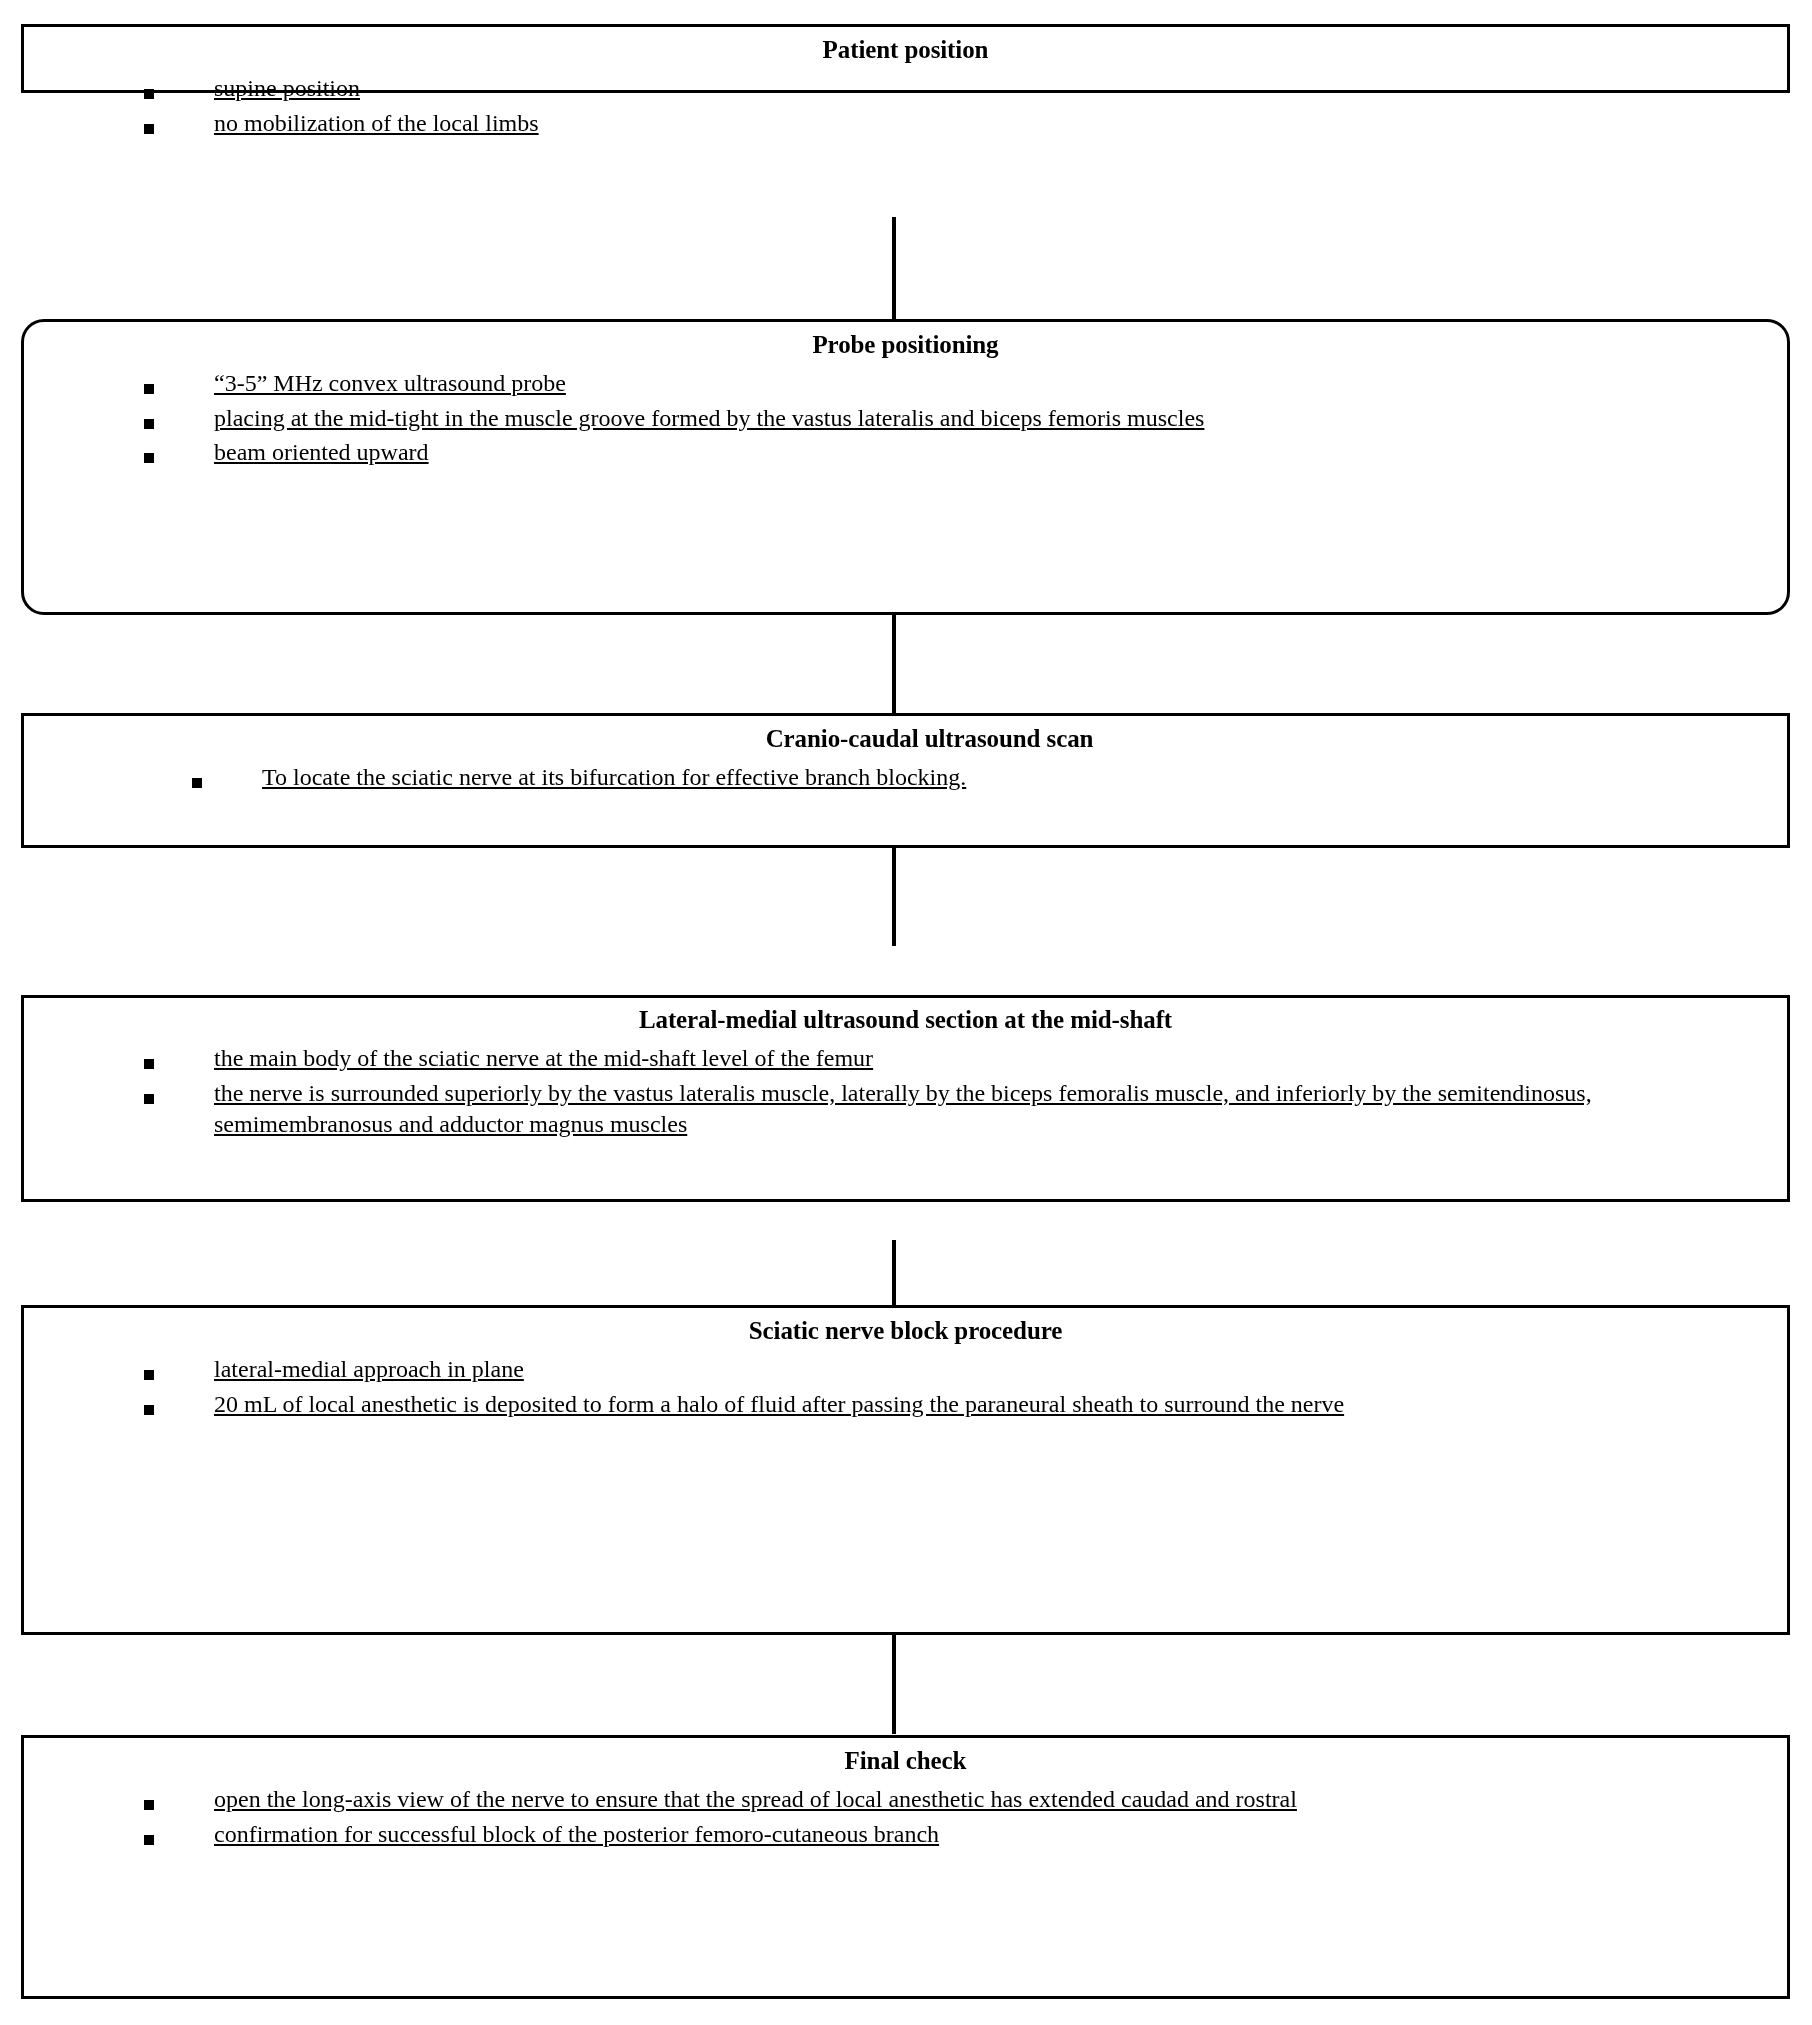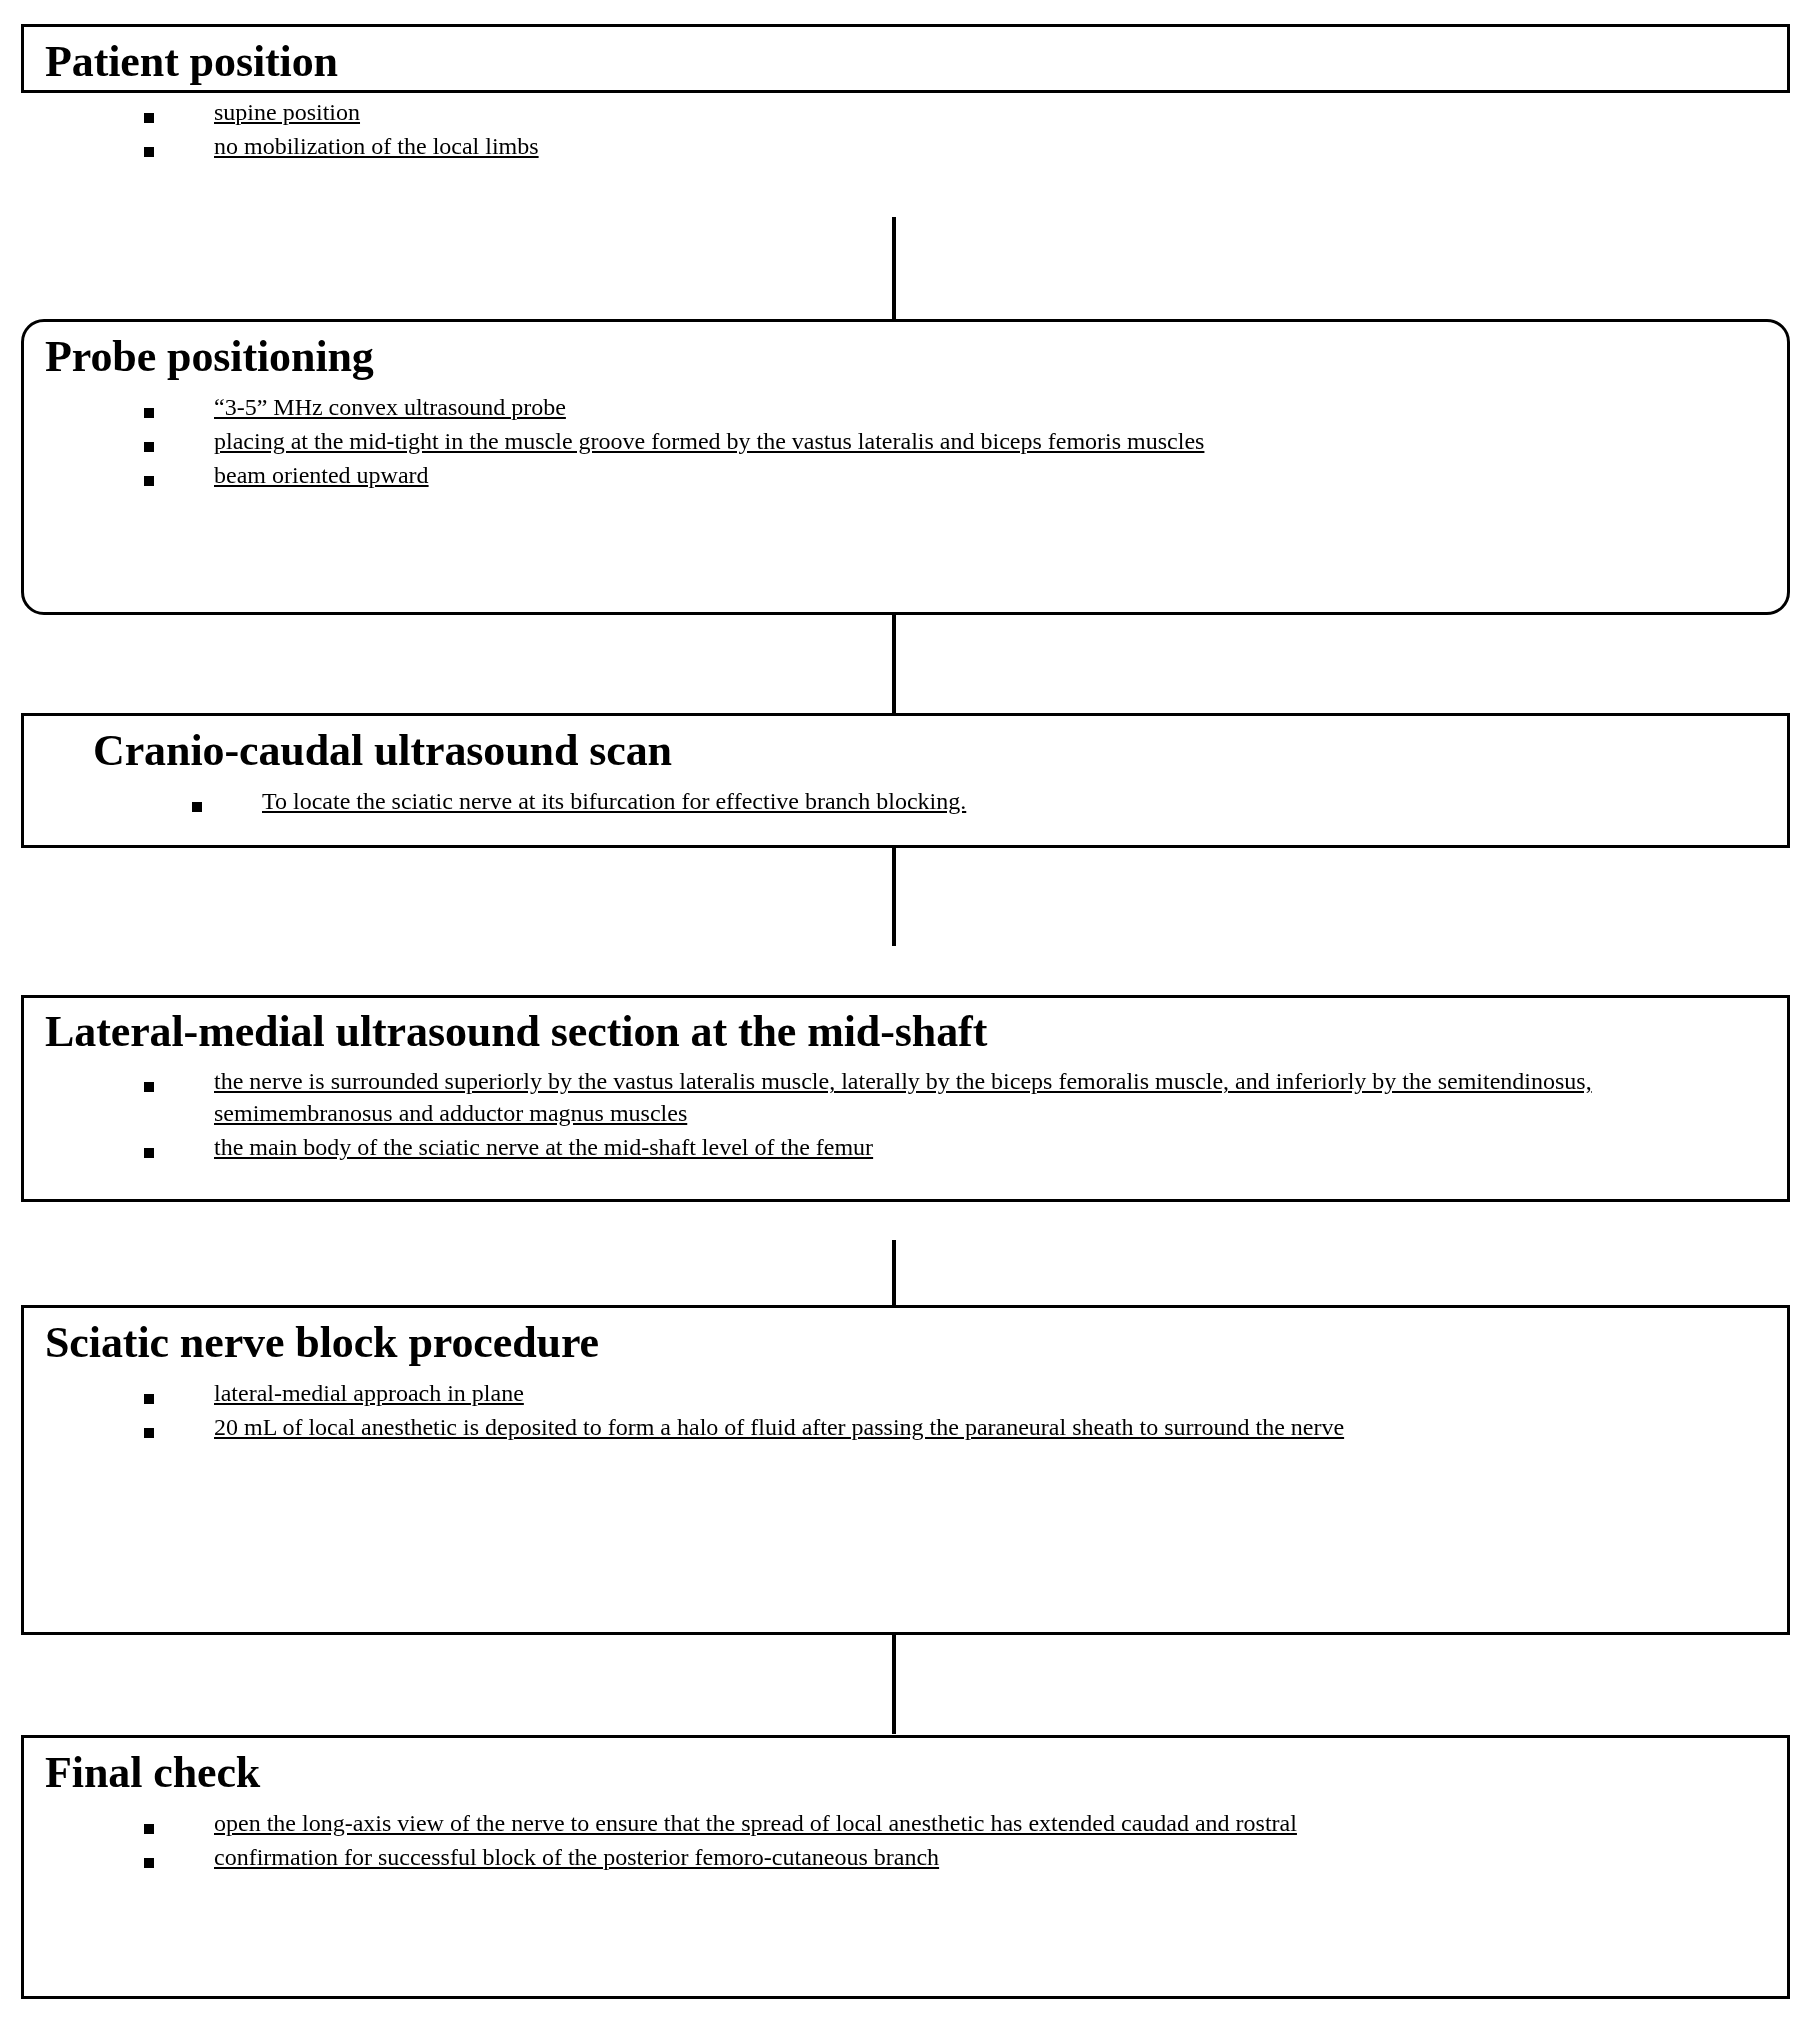--- a/index.html
+++ b/index.html
@@ -27,22 +27,23 @@
     position: absolute;
     left: 21px;
     width: 1769px;
     box-sizing: border-box;
     border: 3.7px solid #000000;
     background: #ffffff;
     padding: 9.5px 0 13.7px 0;
   }
 
   .step-title {
+    text-align: center;
     font-weight: bold;
-    font-size: 44px;
+    font-size: 25px;
     line-height: 1.22;
     letter-spacing: -0.1px;
     margin: 5.3px 0 7.4px 0;
     padding: 0 21px;
   }
 
   .bullet-list {
     list-style: none;
     margin: 0;
     padding: 0 37px 0 0;
@@ -127,25 +128,25 @@
     </ul>
   </div>
 
   <div class="connector" style="top:848px; height:98px;"></div>
 
   <div class="step-box" style="top:995px; height:207px; padding-top:2px;">
     <div class="step-title">Lateral-medial ultrasound section at the mid-shaft</div>
     <ul class="bullet-list">
       <li class="bullet-item">
         <span class="sq"></span>
-        <span>the nerve is surrounded superiorly by the vastus lateralis muscle, laterally by the biceps femoralis muscle, and inferiorly by the semitendinosus, semimembranosus and adductor magnus muscles</span>
+        <span>the main body of the sciatic nerve at the mid-shaft level of the femur</span>
       </li>
       <li class="bullet-item">
         <span class="sq"></span>
-        <span>the main body of the sciatic nerve at the mid-shaft level of the femur</span>
+        <span>the nerve is surrounded superiorly by the vastus lateralis muscle, laterally by the biceps femoralis muscle, and inferiorly by the semitendinosus, semimembranosus and adductor magnus muscles</span>
       </li>
     </ul>
   </div>
 
   <div class="connector" style="top:1240px; height:65px;"></div>
 
   <div class="step-box" style="top:1305px; height:330px; padding-top:3.2px;">
     <div class="step-title">Sciatic nerve block procedure</div>
     <ul class="bullet-list">
       <li class="bullet-item">

